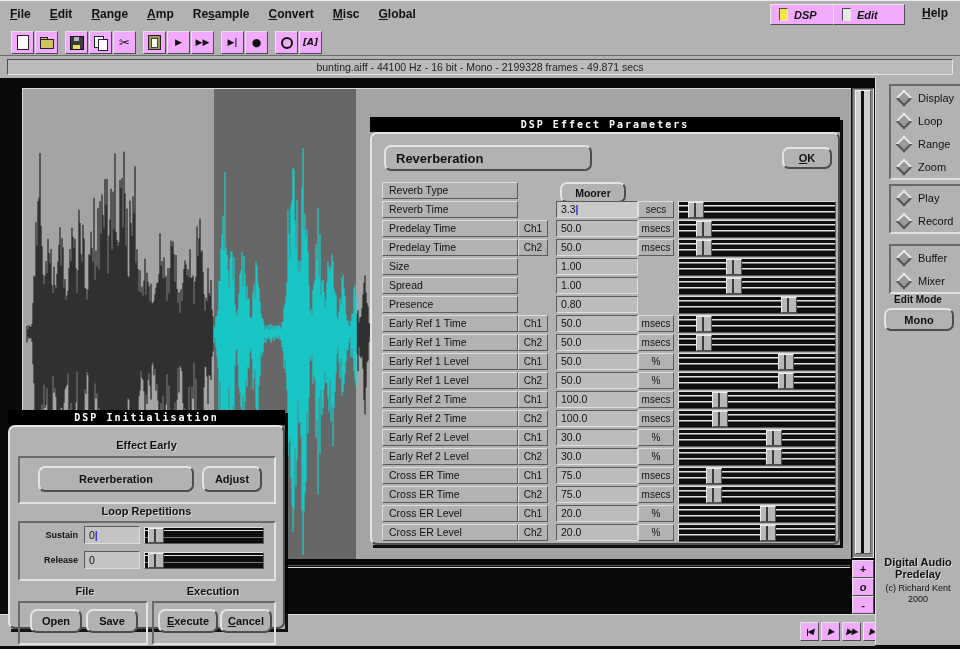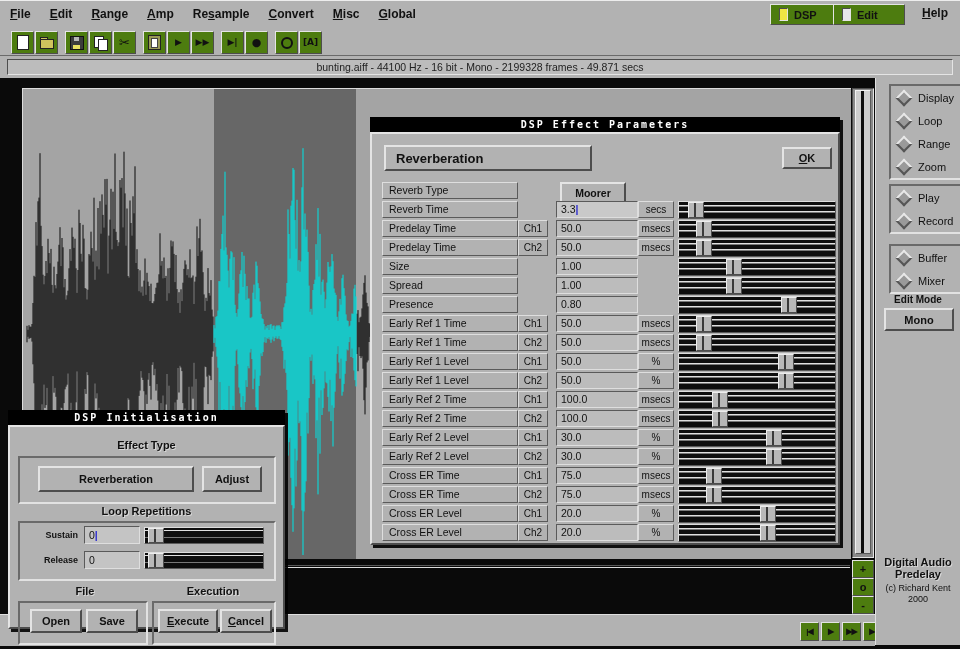--- a/index.html
+++ b/index.html
@@ -1,20 +1,20 @@
 <!DOCTYPE html>
 <html><head>
 <meta charset="utf-8">
 <style>
   html,body{margin:0;padding:0;background:#000;}
   #app{position:relative;width:960px;height:649px;background:#0a0a0a;overflow:hidden;
        font-family:"Liberation Sans",sans-serif;color:#111;}
   .abs{position:absolute;}
-  .raised{border-style:solid;border-width:2px;border-color:#e4e4e4 #4d4d4d #4d4d4d #e4e4e4;background:#b2b2b2;}
-  .raised1{border-style:solid;border-width:1px;border-color:#e4e4e4 #4d4d4d #4d4d4d #e4e4e4;background:#4d7c0f;}
+  .raised{border-style:solid;border-width:2px;border-color:#e4e4e4 #4d4d4d #4d4d4d #e4e4e4;background:#b2b2b2;border-radius:7px;}
+  .raised1{border-style:solid;border-width:1px;border-color:#e4e4e4 #4d4d4d #4d4d4d #e4e4e4;background:#f0abfc;font-style:italic;}
   .sunken1{border-style:solid;border-width:1px;border-color:#4d4d4d #e4e4e4 #e4e4e4 #4d4d4d;background:#b2b2b2;}
   .etched{border-style:solid;border-width:2px;border-color:#6a6a6a #e2e2e2 #e2e2e2 #6a6a6a;}
   .hgroove{height:1px;border-top:1px solid #585858;border-bottom:1px solid #dedede;}
   .btn{display:flex;align-items:center;justify-content:center;font-weight:bold;cursor:default;}
   u{text-decoration:underline;}
   
   #menubar{left:0;top:0;width:960px;height:27px;background:#b2b2b2;border-top:1px solid #ededed;border-bottom:1px solid #5c5c5c;}
   #menu-items{position:absolute;left:10px;top:0;height:26px;display:flex;align-items:center;gap:19px;}
   .menu-item{font-weight:bold;font-size:12px;}
   .mtoggle{position:absolute;top:3px;height:19px;display:flex;align-items:center;gap:6px;padding:0 8px;font-weight:bold;font-size:11px;}
@@ -420,21 +420,21 @@
               <div class="sthumb" style="left: 81px;"></div>
             </div>
           </div>
         </div>
     </div>
   </div>
 
   <div id="init-dialog" class="abs dialog">
     <div class="dlg-title">DSP Initialisation</div>
     <div class="dlg-body raised">
-      <div class="sec-label" style="top:12px;">Effect Type</div>
+      <div class="sec-label" style="top:12px;">Effect Early</div>
       <div class="abs etched" style="left:8px;top:29px;width:254px;height:44px;"></div>
       <div class="abs btn raised" style="left:28px;top:39px;width:152px;height:22px;font-size:11px;">Reverberation</div>
       <div class="abs btn raised" style="left:192px;top:39px;width:56px;height:22px;font-size:11px;">Adjust</div>
 
       <div class="sec-label" style="top:78px;">Loop Repetitions</div>
       <div class="abs etched" style="left:8px;top:94px;width:254px;height:56px;"></div>
       <div class="mini-label" style="left:26px;top:103px;">Sustain</div>
       <div class="init-input" style="left:74px;top:99px;"><span>0</span><span class="caret">|</span></div>
       <div class="init-slider" style="left:134px;top:100px;width:118px;">
           <div class="sthumb" style="left:3px;height:13px;"></div>

